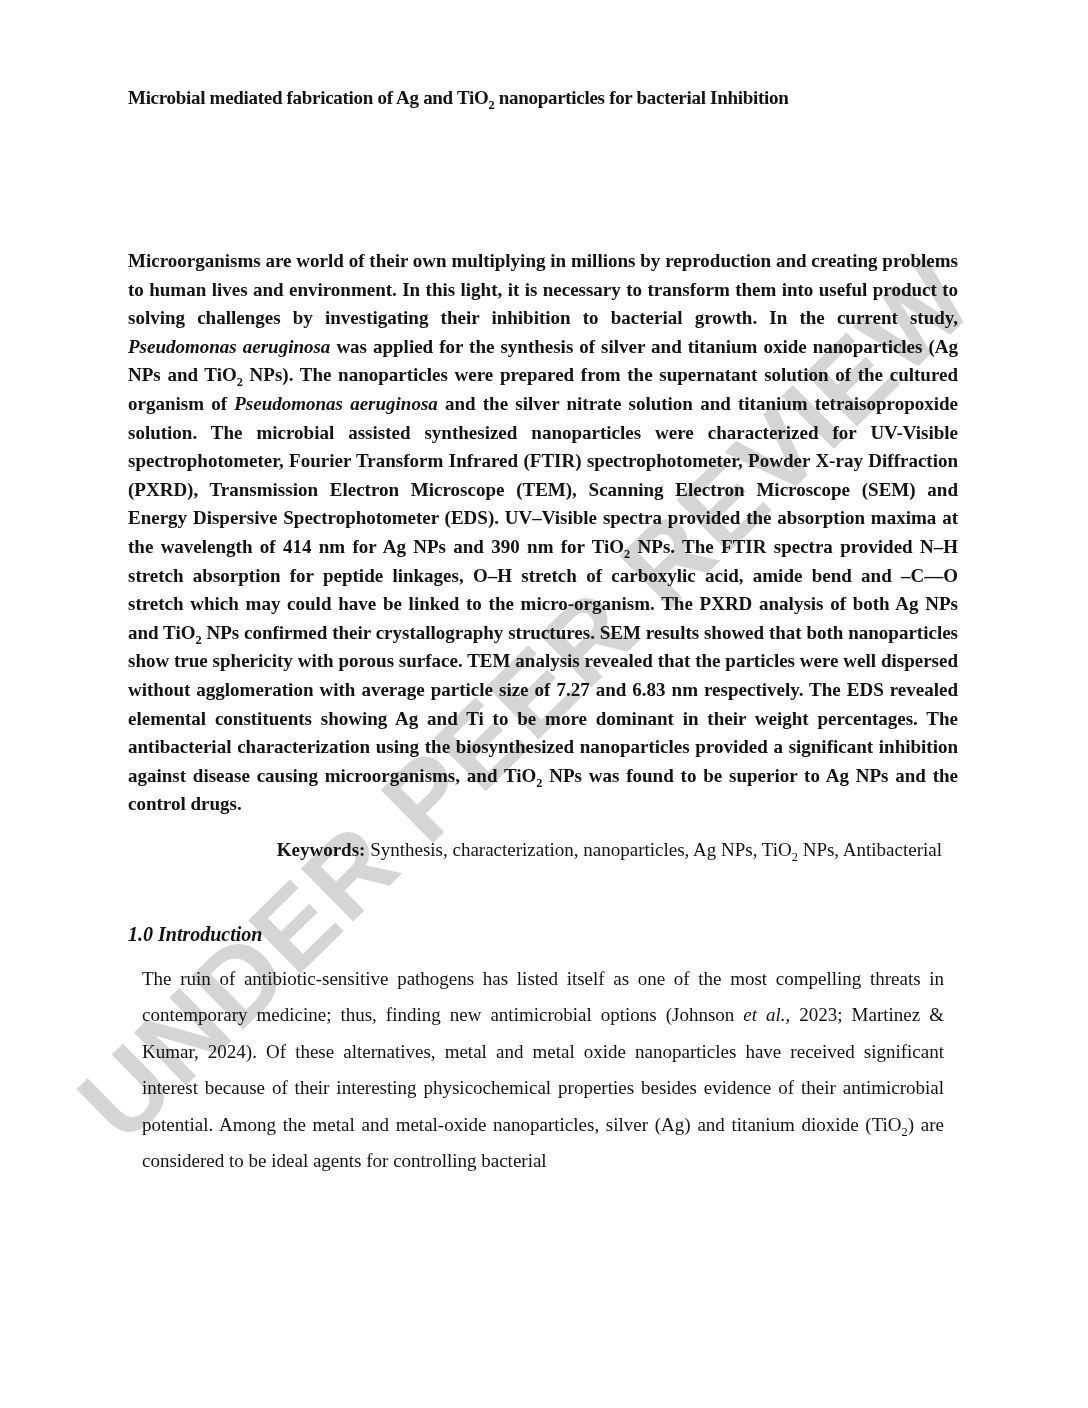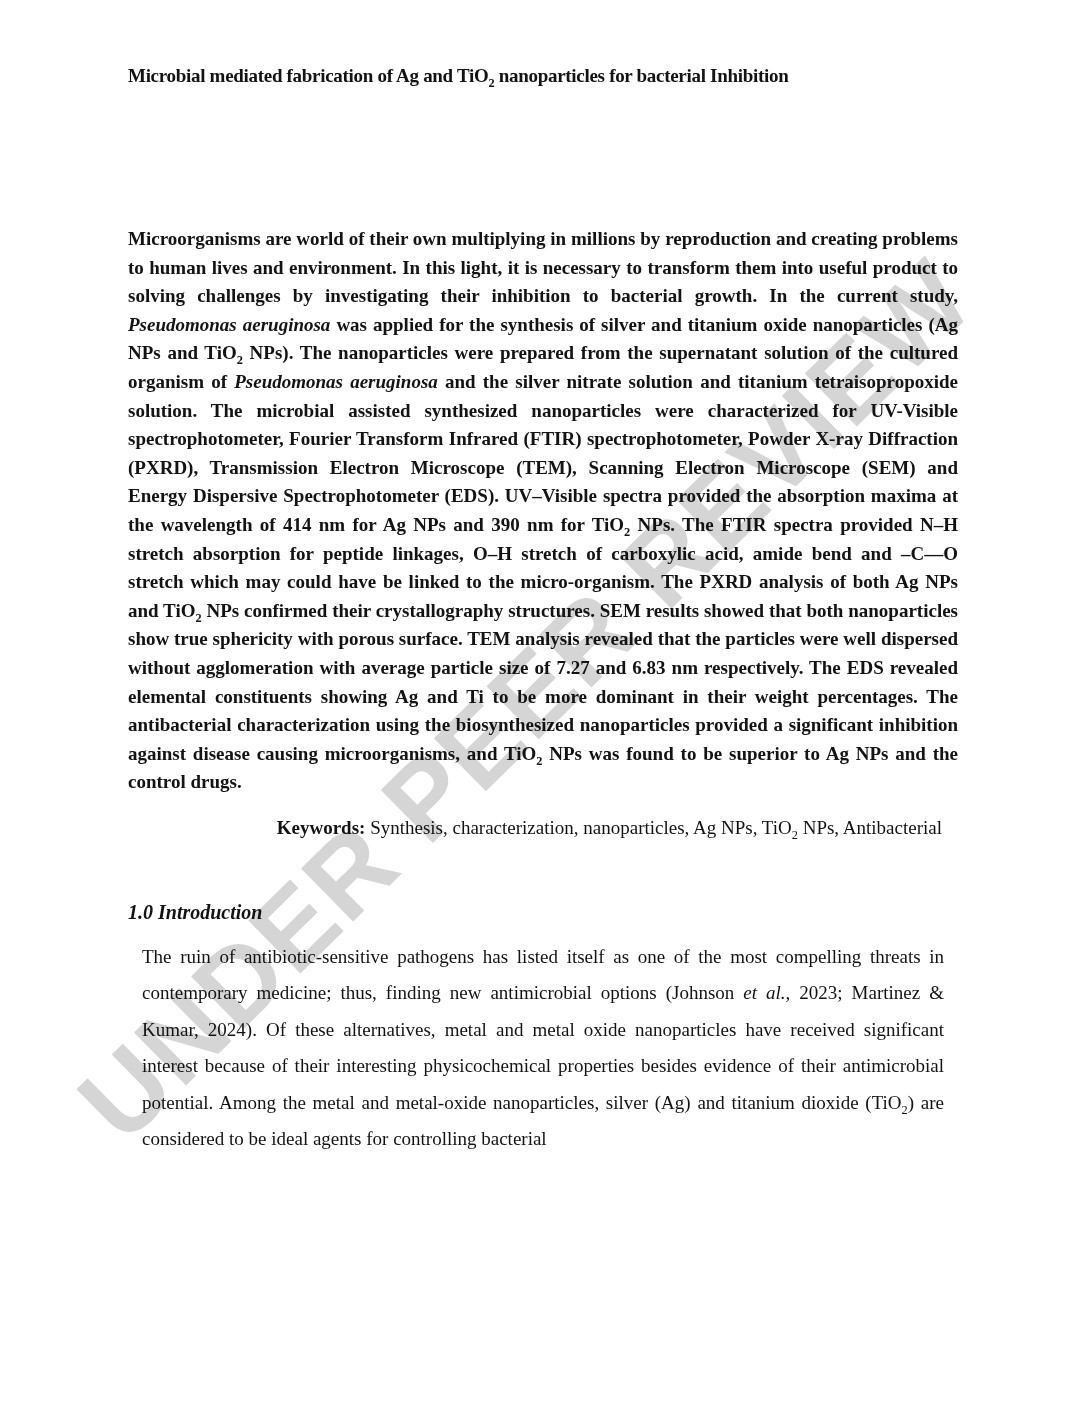--- a/index.html
+++ b/index.html
@@ -33,21 +33,21 @@
     letter-spacing: 2px;
     color: #c7c7c7;
     opacity: 0.75;
     white-space: nowrap;
     z-index: 0;
     user-select: none;
   }
   .content {
     position: relative;
     z-index: 1;
-    padding: 63px 130px 0 128px;
+    padding: 85px 130px 0 128px;
   }
   .title {
     font-size: 19px;
     letter-spacing: -0.3px;
     line-height: 26px;
     font-weight: bold;
     margin: 0 0 136px 0;
     text-align: left;
   }
   .abstract-heading {

